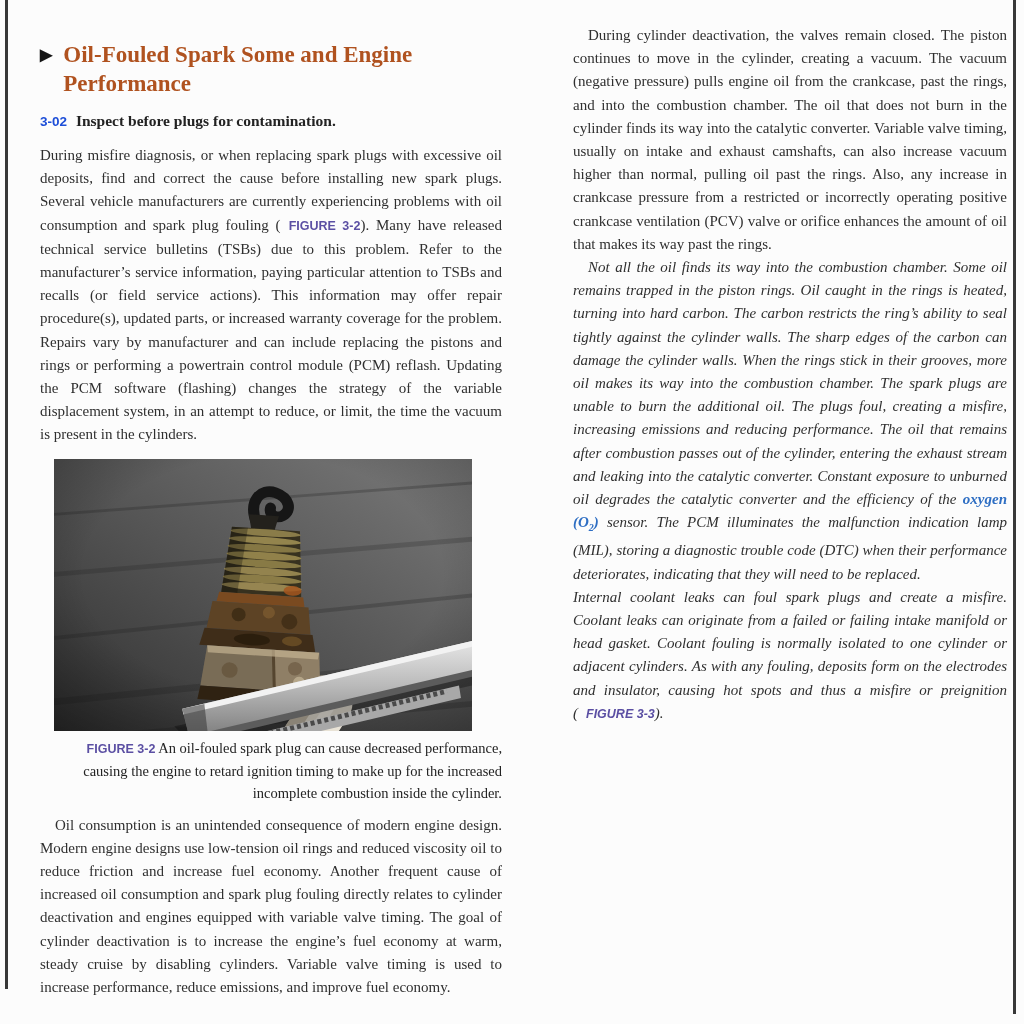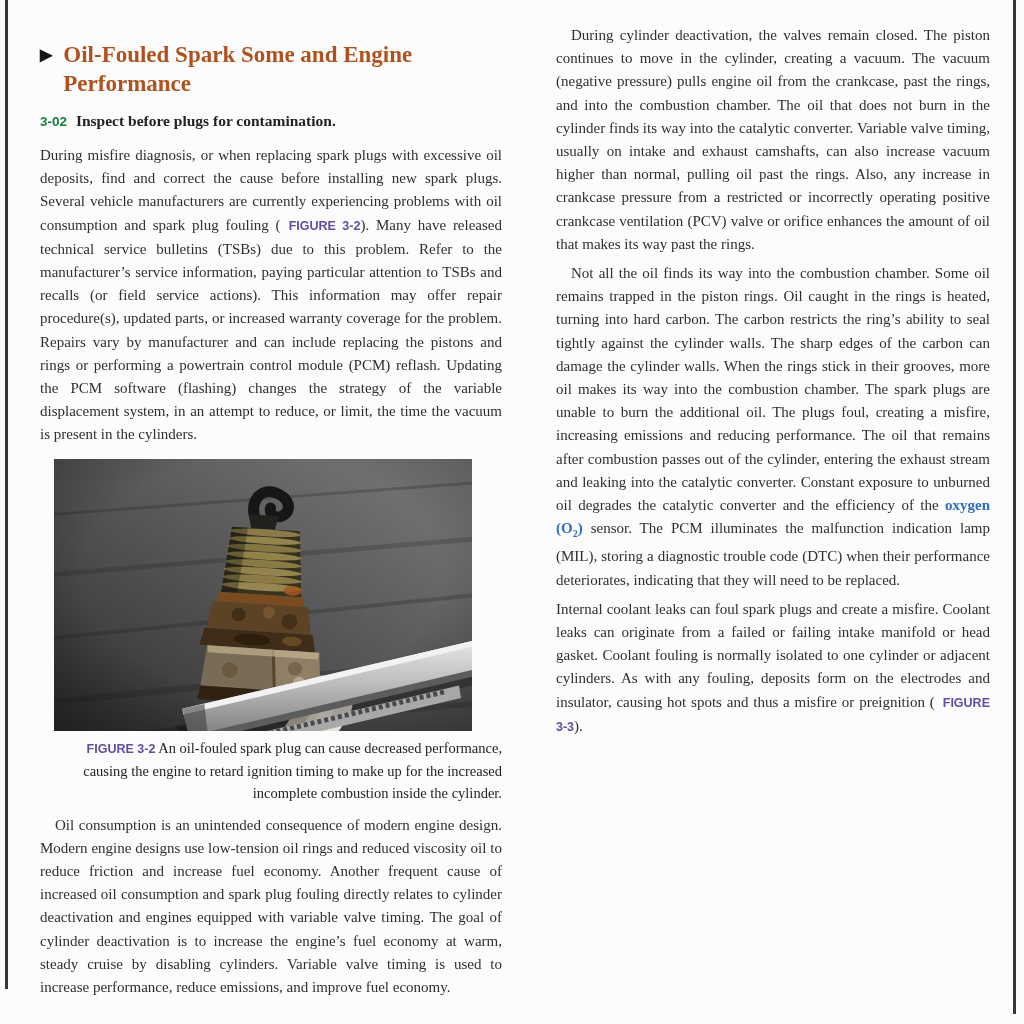--- a/index.html
+++ b/index.html
@@ -9,37 +9,37 @@
     overflow: hidden;
     font-family: "Liberation Serif", serif;
     color: #2f2f2f;
     position: relative;
   }
   .page { position: absolute; inset: 0; }
   .edge-left  { position: absolute; left: 5px;    top: 0; width: 3px; height: 989px;  background: #383838; }
   .edge-right { position: absolute; left: 1013px; top: 0; width: 3px; height: 1014px; background: #383838; }
 
   .col-left  { position: absolute; left: 40px;  top: 40px; width: 462px; }
-  .col-right { position: absolute; left: 556px; top: 24px; width: 434px; }
+  .col-right { position: absolute; left: 573px; top: 24px; width: 434px; }
 
   .main-heading {
     display: flex; gap: 11px; align-items: flex-start;
     font-size: 23px; line-height: 29px; font-weight: bold;
     color: #b0521f; margin: 0 0 14px 0;
   }
   .heading-marker { color: #141414; font-size: 16px; line-height: 29px; flex: 0 0 auto; }
 
   .task-line { margin: 0 0 14px 0; font-size: 15.5px; font-weight: bold; color: #222; }
   .task-number {
     font-family: "Liberation Sans", sans-serif;
-    font-size: 13.5px; color: #15803d; margin-right: 5px;
+    font-size: 13.5px; color: #1d4ed8; margin-right: 5px;
   }
 
   p.body { font-size: 15px; line-height: 23.2px; text-align: justify; margin: 0; }
-  p.body + p.body { margin-top: 6px; }
+  p.body + p.body { margin-top: 0; font-style: italic; }
   p.indent { text-indent: 15px; }
 
   .seg-figref {
     font-family: "Liberation Sans", sans-serif;
     font-weight: bold; font-size: 12.5px; color: #5b4fa3; padding-left: 8px;
   }
   .seg-term { color: #2e6ec3; font-weight: bold; }
   .seg-term sub { font-size: 10px; }
 
   figure.figure { margin: 12px 0 0 0; padding: 0; }

